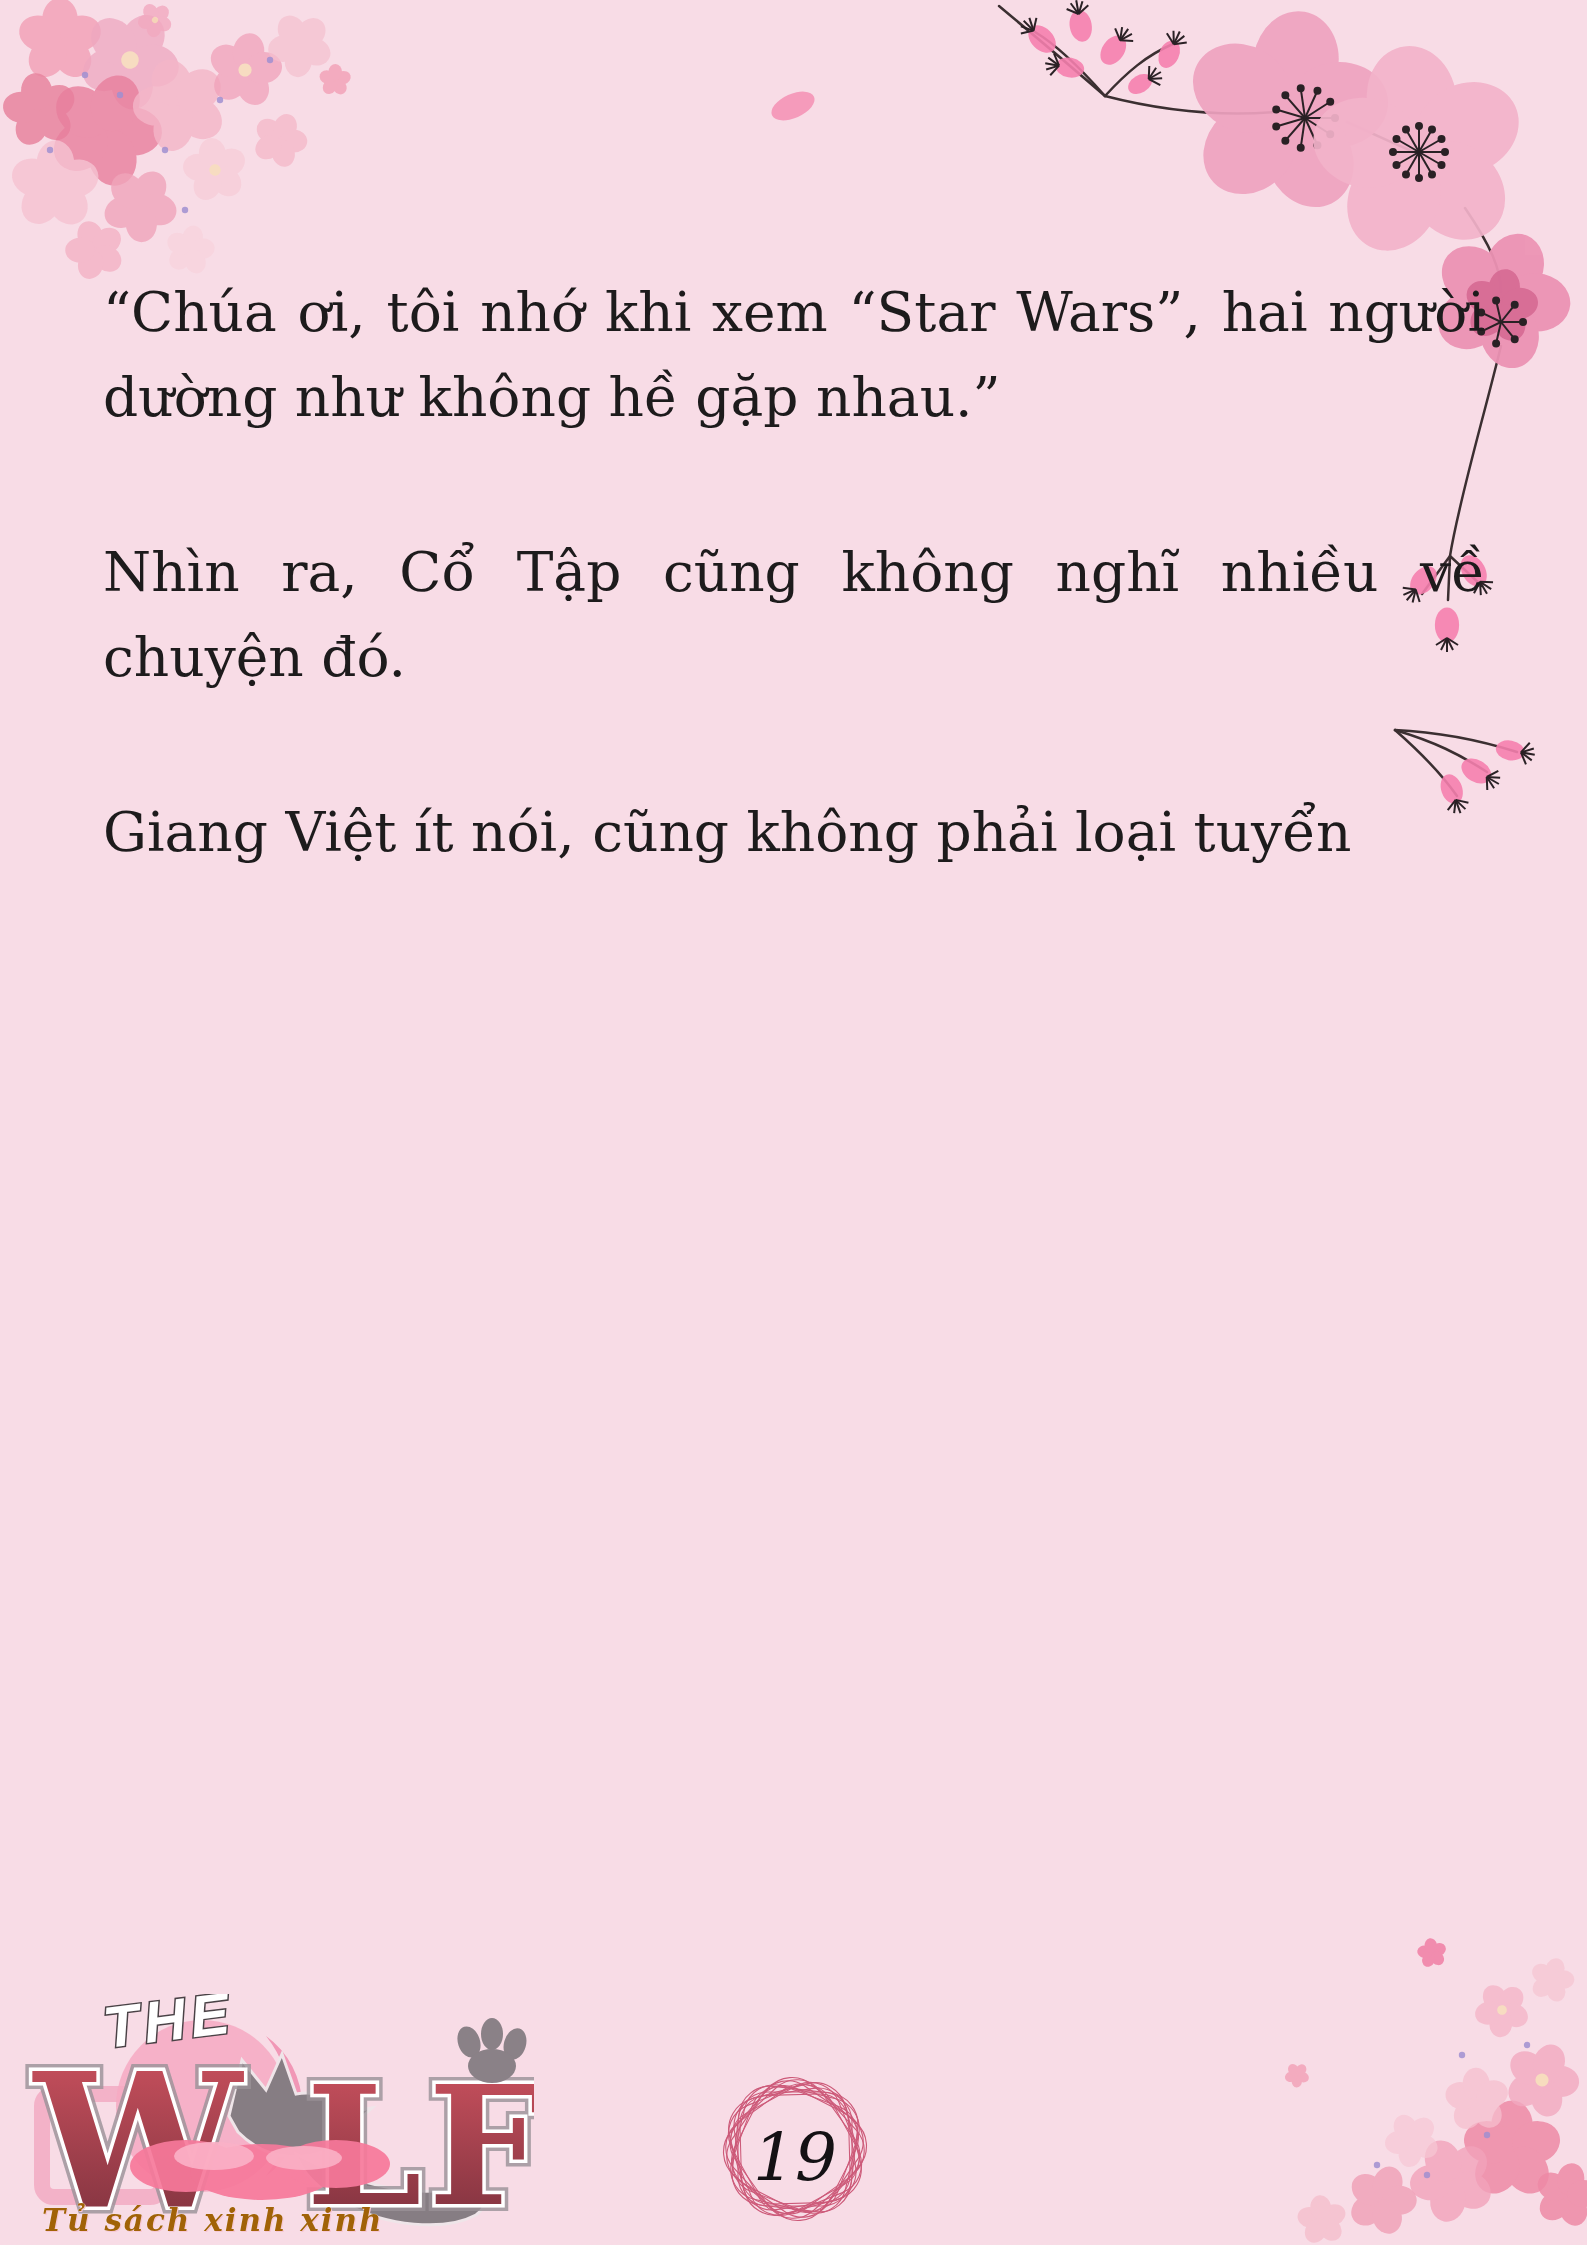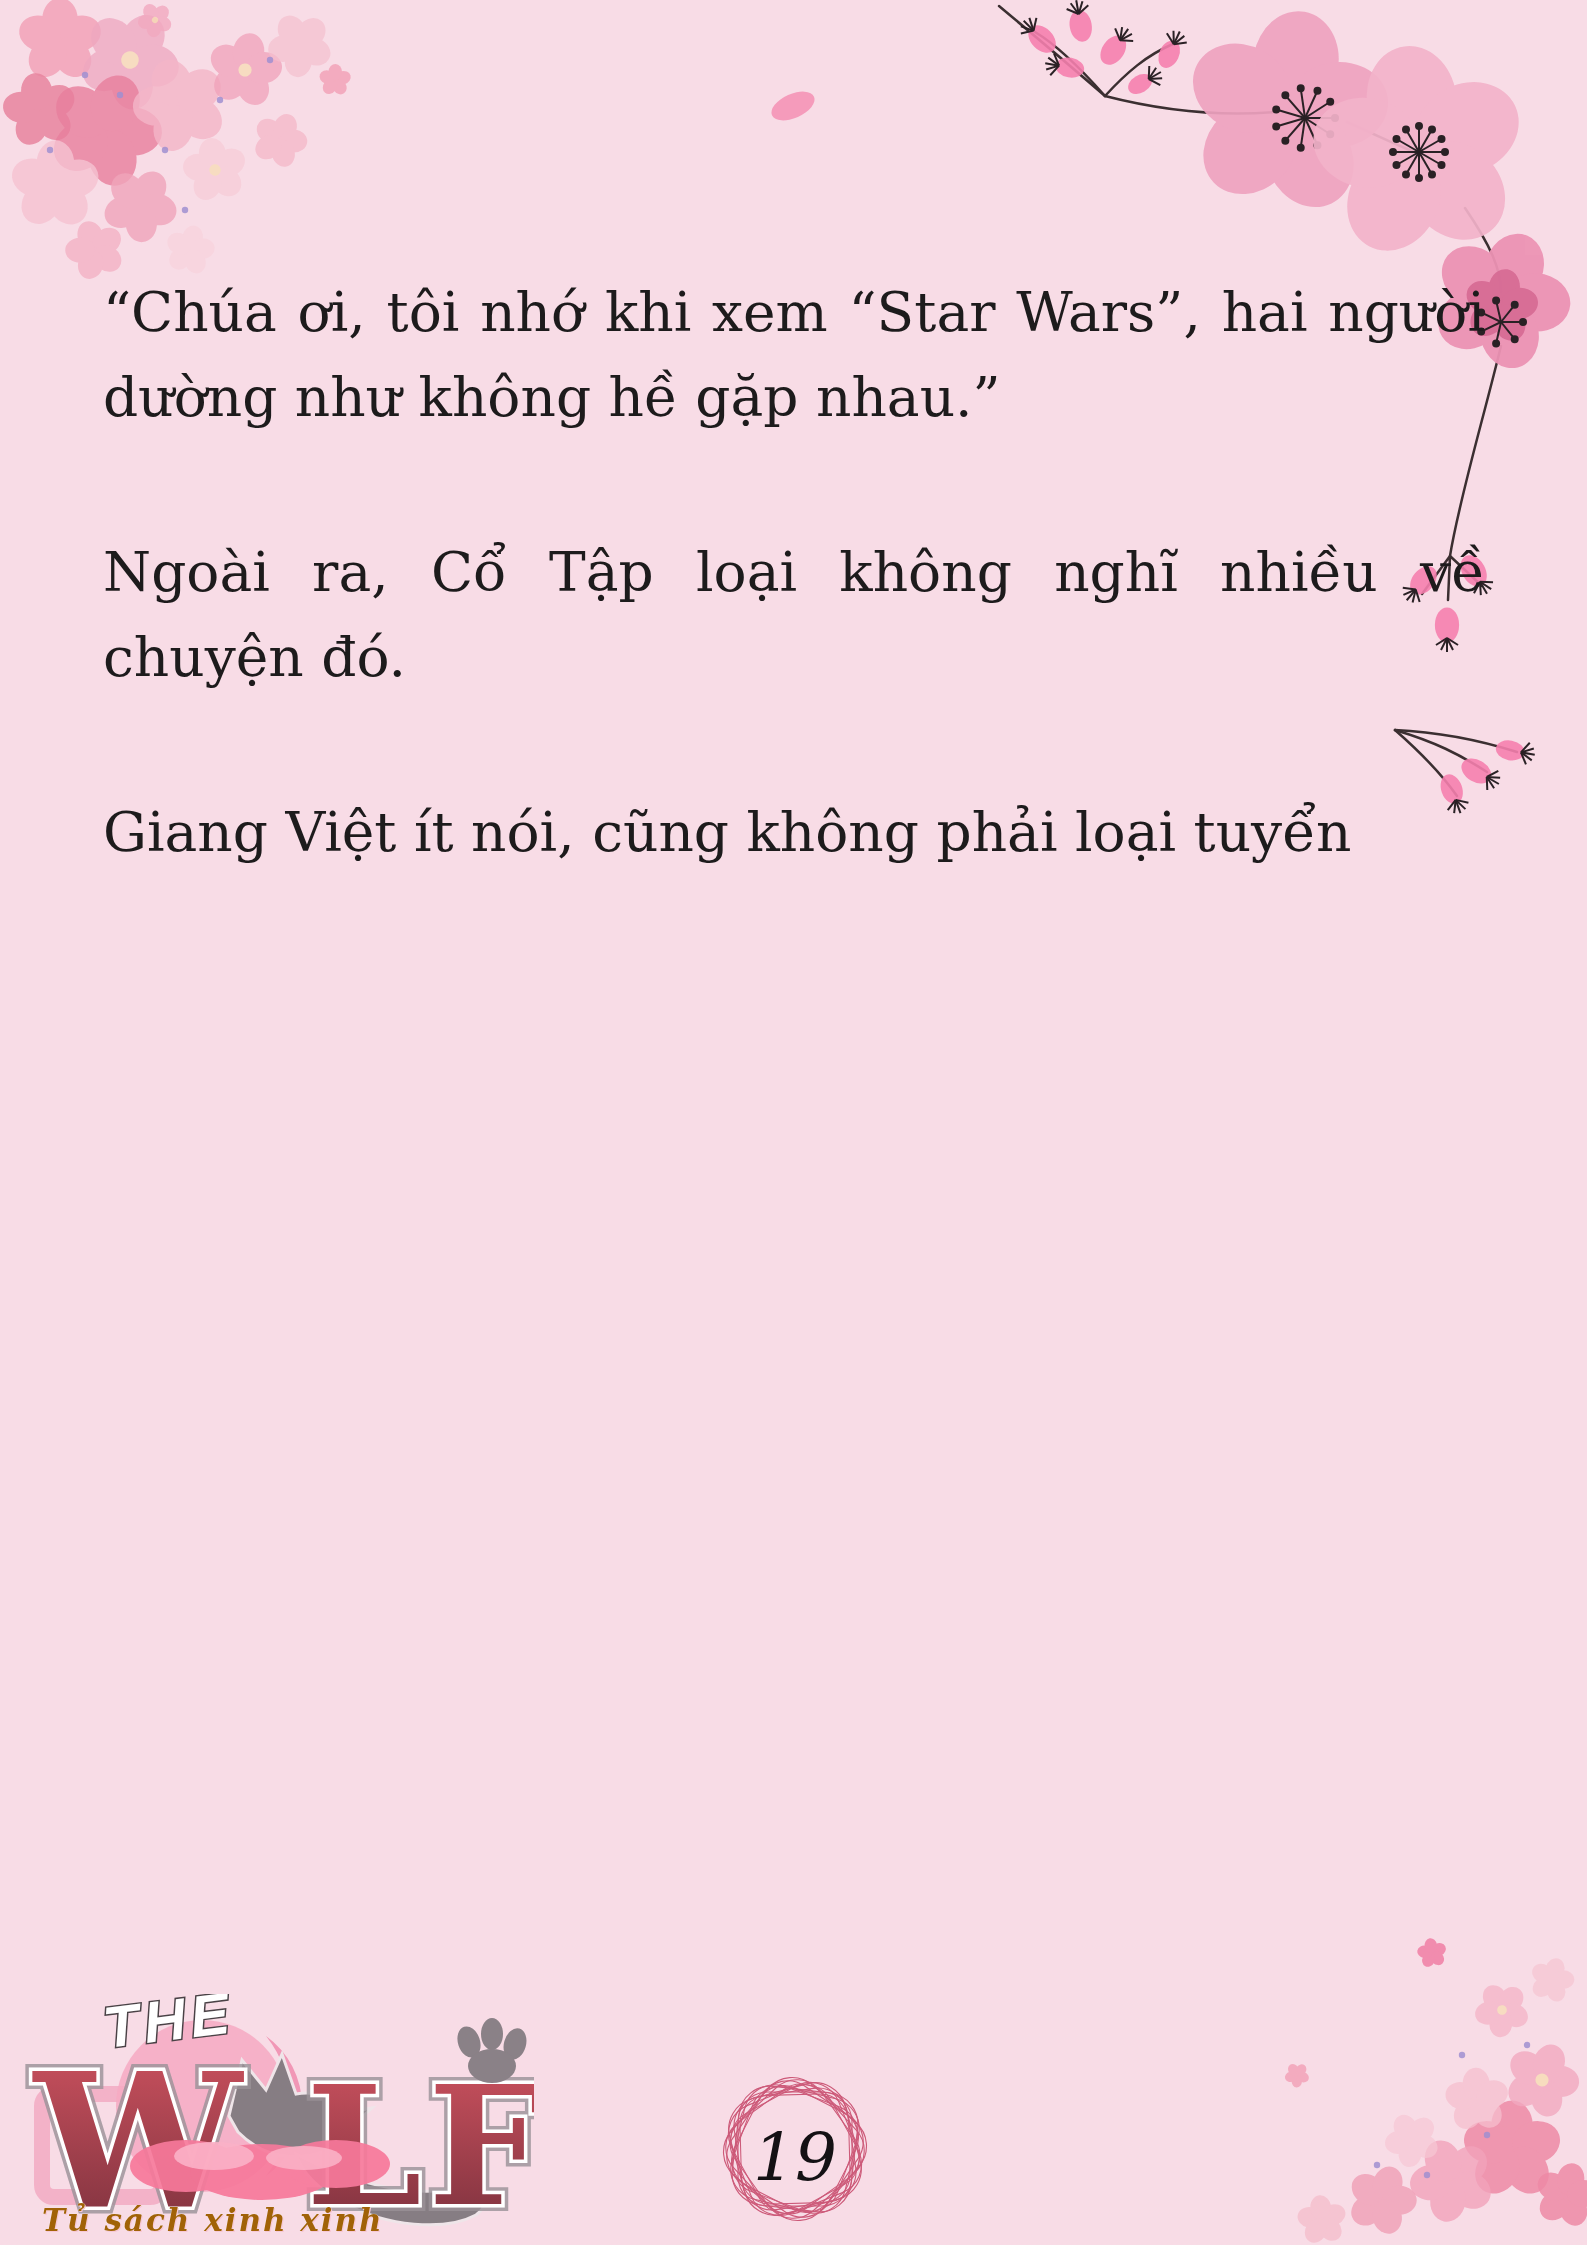--- a/index.html
+++ b/index.html
@@ -465,21 +465,21 @@
       </g>
       <circle cx="230" cy="200" r="3.2" fill="#a08fd0" opacity="0.85"></circle>
       <circle cx="170" cy="240" r="3.2" fill="#a08fd0" opacity="0.85"></circle>
       <circle cx="270" cy="110" r="3.2" fill="#a08fd0" opacity="0.85"></circle>
       <circle cx="120" cy="230" r="3.2" fill="#a08fd0" opacity="0.85"></circle>
       <circle cx="205" cy="120" r="3.2" fill="#a08fd0" opacity="0.85"></circle>
     </svg>
 
   <main class="text-block">
     <p>“Chúa ơi, tôi nhớ khi xem “Star Wars”, hai người dường như không hề gặp nhau.”</p>
-    <p>Ngoài ra, Cổ Tập loại không nghĩ nhiều về chuyện đó.</p>
+    <p>Nhìn ra, Cổ Tập cũng không nghĩ nhiều về chuyện đó.</p>
     <p>Giang Việt ít nói, cũng không phải loại tuyển</p>
   </main>
 
   <svg class="logo" width="520" height="235" viewBox="0 0 520 235">
     <defs>
       <linearGradient id="redg" x1="0" y1="0" x2="0" y2="1">
         <stop offset="0" stop-color="#cf5360"></stop>
         <stop offset="1" stop-color="#79303c"></stop>
       </linearGradient>
     </defs>

